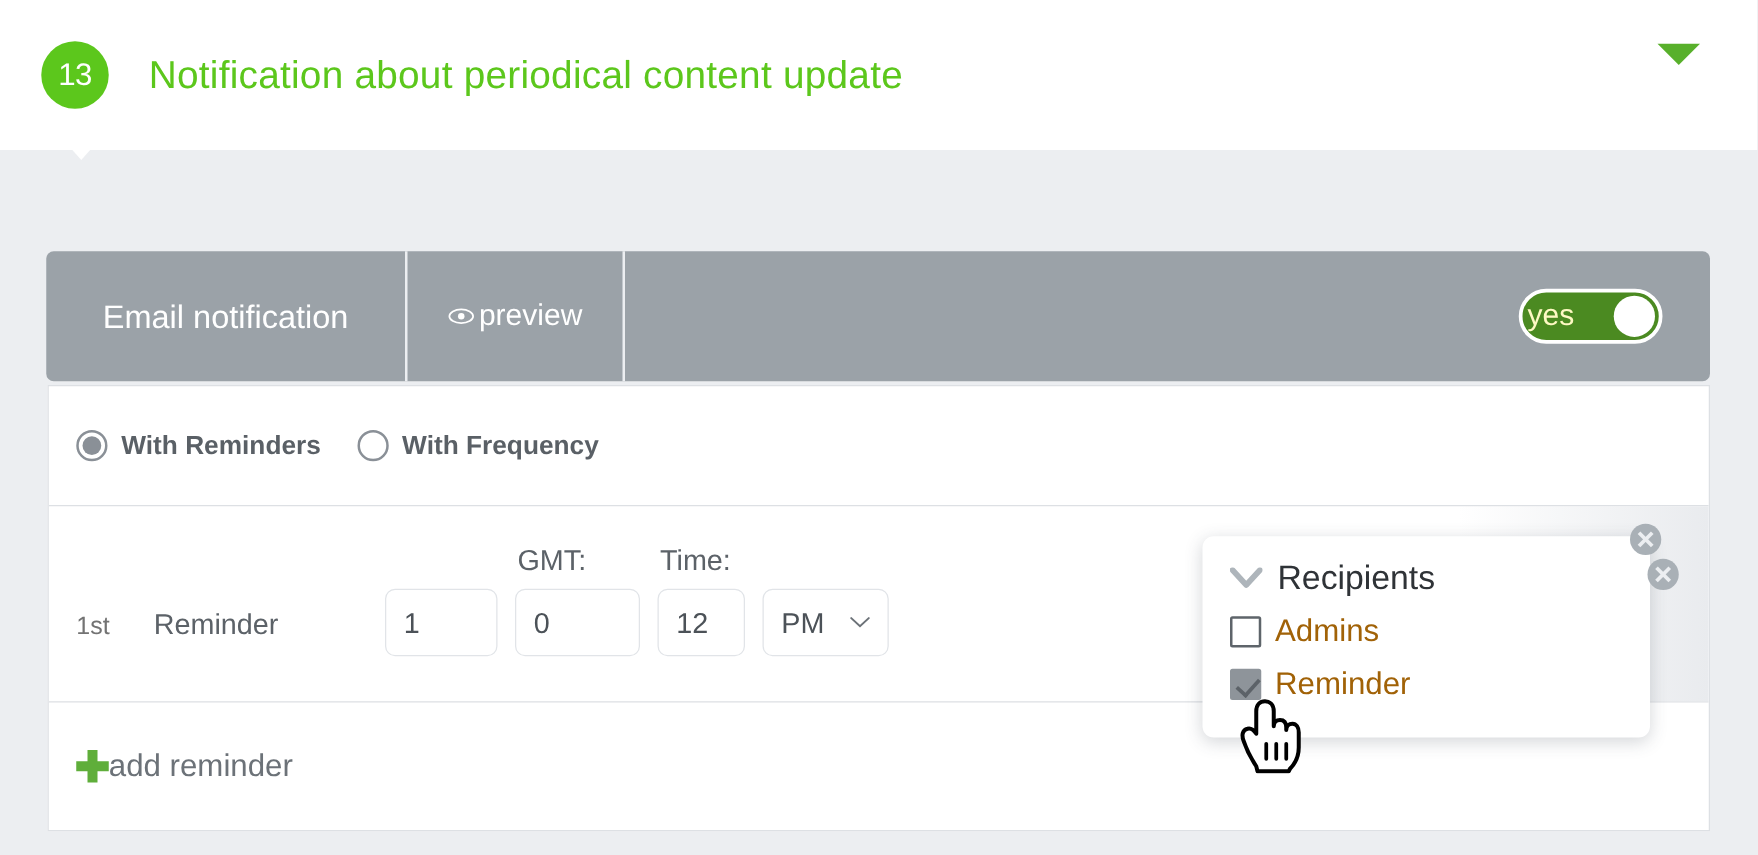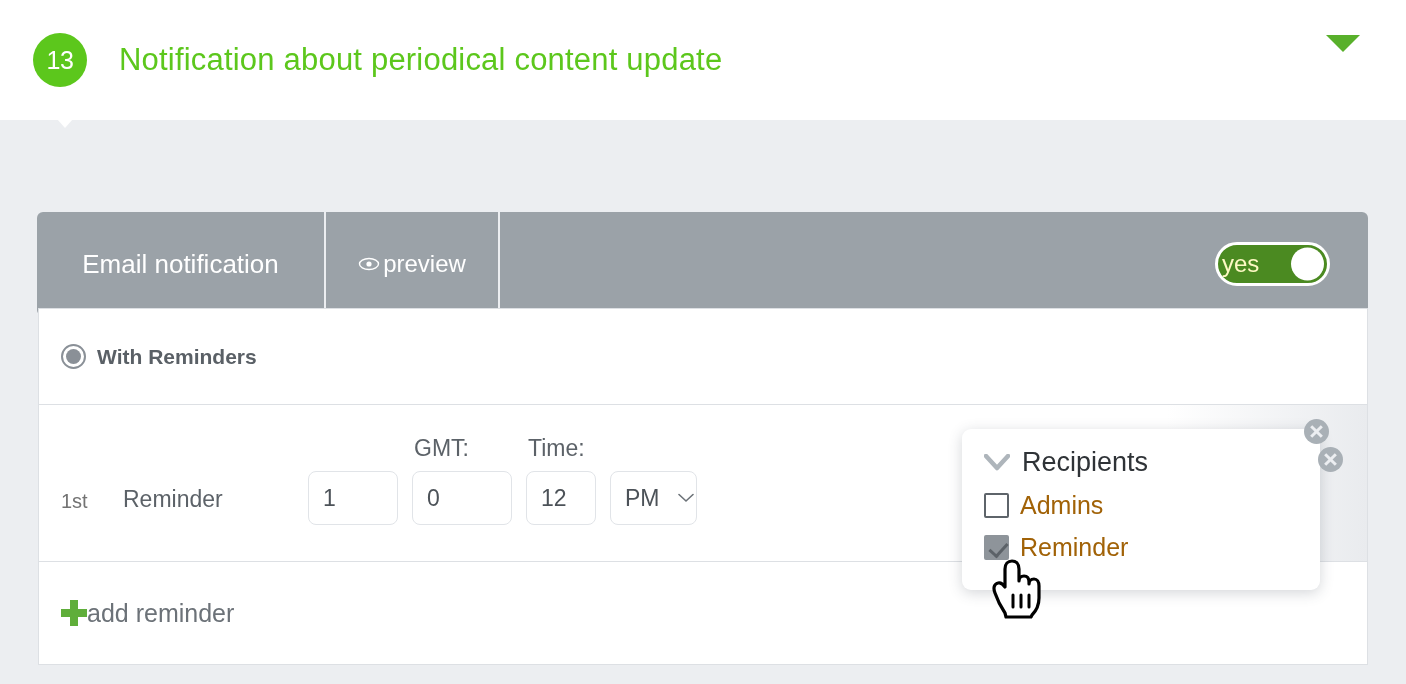--- a/index.html
+++ b/index.html
@@ -46,21 +46,21 @@
   .header-notch {
     position: absolute; left: 40px; top: 100px;
     width: 0; height: 0;
     border-left: 25px solid transparent;
     border-right: 25px solid transparent;
     border-top: 28px solid #ffffff;
   }
 
   
   .toolbar {
-    position: absolute; left: 37px; top: 212px;
+    position: absolute; left: 37px; top: 201px;
     width: 1331px; height: 104px;
     background: #9ba2a8;
     border-radius: 6px;
     display: flex; align-items: stretch;
   }
   .tb-seg {
     display: flex; align-items: center; justify-content: center;
     color: #ffffff;
     position: relative;
   }
@@ -156,21 +156,21 @@
     border: 1px solid #e1e4e8;
     border-radius: 8px;
     background: #ffffff;
     display: flex; align-items: center;
     font-size: 23px; color: #4c5258;
     padding: 0 14px;
     cursor: pointer;
   }
   .select-box { justify-content: space-between; gap: 18px; }
   .sel-days { width: 212px; }
-  .sel-ampm { width: 87px; }
+  .sel-ampm { width: 101px; }
   .in-num { width: 90px; }
   .in-gmt { width: 100px; }
   .in-time { width: 70px; }
   .chev-sm {
     width: 16px; height: 10px; flex: none;
     display: inline-flex; align-items: center; justify-content: center;
   }
   .fade-right {
     position: absolute; right: 0; top: 0; bottom: 0; width: 200px;
     background: linear-gradient(to right, rgba(255,255,255,0), #e9ebee);
@@ -288,20 +288,24 @@
       </div>
     </div>
   </div>
 
   <div class="panel">
 
     <div class="panel-row row-radios">
       <label class="radio-item">
         <span class="radio checked"></span>
         <span class="radio-label">With Reminders</span>
+      </label>
+      <label class="radio-item">
+        <span class="radio"></span>
+        <span class="radio-label">With Frequency</span>
       </label>
     </div>
 
     <div class="panel-row row-reminder">
       <div class="ordinal">1st</div>
       <div class="rem-word">Reminder</div>
 
       <div class="field-group">
 
         <div class="field-wrap">

